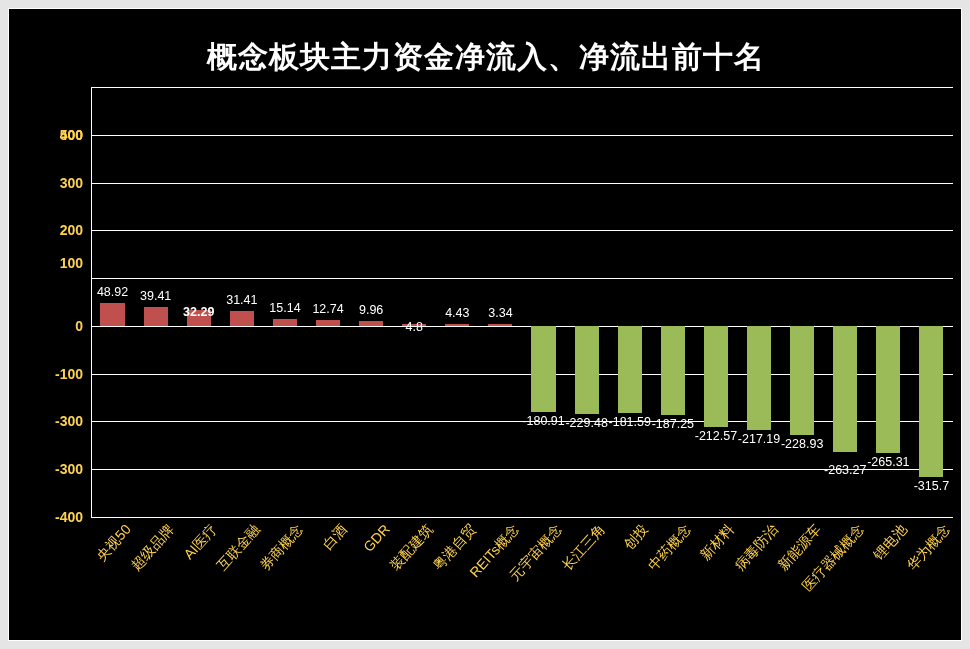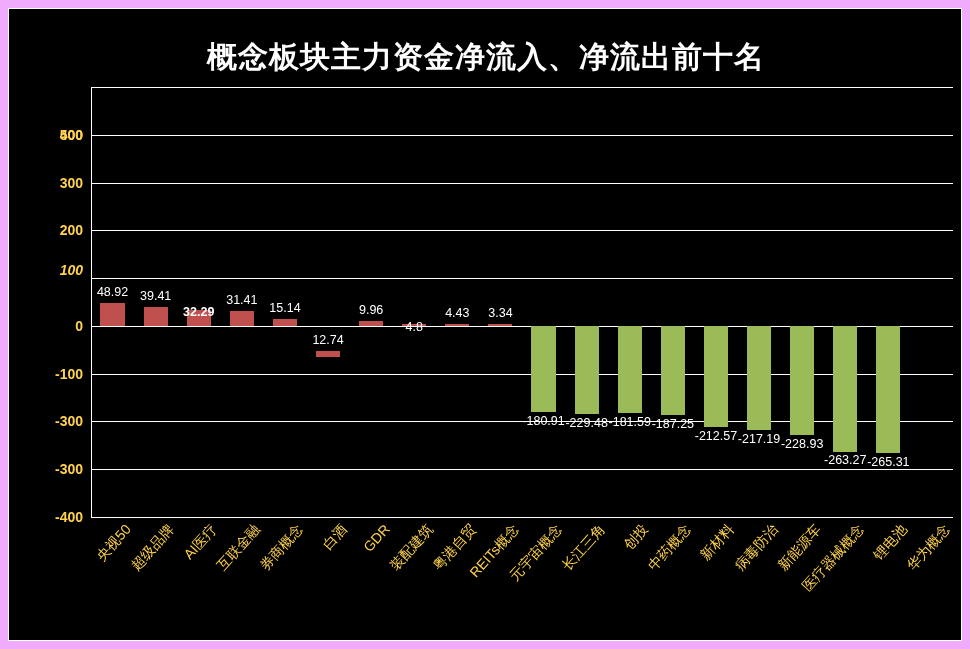--- a/index.html
+++ b/index.html
@@ -7,21 +7,21 @@
     padding: 0;
     background: #ffffff;
   }
   body {
     font-family: "Liberation Sans", sans-serif;
   }
   #page {
     position: relative;
     width: 970px;
     height: 649px;
-    background: #f0abfc;
+    background: #e5e5e5;
     overflow: hidden;
   }
   
   #frame {
     position: absolute;
     left: 8px;
     top: 8px;
     width: 954px;
     height: 633px;
     background: #000000;
@@ -137,21 +137,21 @@
       <div id="gridlines">
           <div class="gridline" style="top: 0px;"></div>
           <div class="axis-label" style="top: 0px; margin-top: 48px;">500</div>
           <div class="gridline" style="top: 47.7778px;"></div>
           <div class="axis-label" style="top: 47.7778px;">400</div>
           <div class="gridline" style="top: 95.5556px;"></div>
           <div class="axis-label" style="top: 95.5556px;">300</div>
           <div class="gridline" style="top: 143.333px;"></div>
           <div class="axis-label" style="top: 143.333px;">200</div>
           <div class="gridline" style="top: 191.111px;"></div>
-          <div class="axis-label" style="top: 183px; font-style: italic;">100</div>
+          <div class="axis-label" style="top: 176px;">100</div>
           <div class="gridline" style="top: 238.889px;"></div>
           <div class="axis-label" style="top: 238.889px;">0</div>
           <div class="gridline" style="top: 286.667px;"></div>
           <div class="axis-label" style="top: 286.667px;">-100</div>
           <div class="gridline" style="top: 334.444px;"></div>
           <div class="axis-label" style="top: 334.444px;">-300</div>
           <div class="gridline" style="top: 382.222px;"></div>
           <div class="axis-label" style="top: 382.222px;">-300</div>
           <div class="gridline" style="top: 430px;"></div>
           <div class="axis-label" style="top: 430px; margin-left: 20px;">-400</div>
@@ -170,21 +170,21 @@
             <div class="bar-value" style="top: 218px; font-weight: bold;">32.29</div>
           </div>
           <div class="bar-slot" style="left: 129.3px; width: 43.1px;">
             <div class="bar pos" title="互联金融 31.41" style="top: 223.882px; height: 15.007px;"></div>
             <div class="bar-value" style="top: 205.882px;">31.41</div>
           </div>
           <div class="bar-slot" style="left: 172.4px; width: 43.1px;">
             <div class="bar pos" title="券商概念 15.14" style="top: 231.655px; height: 7.23356px;"></div>
             <div class="bar-value" style="top: 213.655px;">15.14</div>
           </div>
-          <div class="bar-slot" style="left: 215.5px; width: 43.1px; margin-top: 31px;">
+          <div class="bar-slot" style="left: 215.5px; width: 43.1px;">
             <div class="bar pos" title="白酒 12.74" style="top: 232.802px; height: 6.08689px;"></div>
             <div class="bar-value" style="top: 214.802px;">12.74</div>
           </div>
           <div class="bar-slot" style="left: 258.6px; width: 43.1px;">
             <div class="bar pos" title="GDR 9.96" style="top: 234.13px; height: 4.75867px;"></div>
             <div class="bar-value" style="top: 216.13px;">9.96</div>
           </div>
           <div class="bar-slot" style="left: 301.7px; width: 43.1px;">
             <div class="bar pos" title="装配建筑 4.8" style="top: 236.596px; height: 2.29333px;"></div>
             <div class="bar-value" style="top: 218.596px; margin-top: 14px;">4.8</div>
@@ -220,25 +220,29 @@
           <div class="bar-slot" style="left: 646.5px; width: 43.1px;">
             <div class="bar neg" title="病毒防治 -217.19" style="top: 238.889px; height: 103.769px;"></div>
             <div class="bar-value" style="top: 344.657px;">-217.19</div>
           </div>
           <div class="bar-slot" style="left: 689.6px; width: 43.1px;">
             <div class="bar neg" title="新能源车 -228.93" style="top: 238.889px; height: 109.378px;"></div>
             <div class="bar-value" style="top: 350.267px;">-228.93</div>
           </div>
           <div class="bar-slot" style="left: 732.7px; width: 43.1px;">
             <div class="bar neg" title="医疗器械概念 -263.27" style="top: 238.889px; height: 125.785px;"></div>
-            <div class="bar-value" style="top: 366px;">-263.27</div>
+            <div class="bar-value" style="top: 376px;">-263.27</div>
           </div>
           <div class="bar-slot" style="left: 775.8px; width: 43.1px;">
             <div class="bar neg" title="锂电池 -265.31" style="top: 238.889px; height: 126.759px;"></div>
             <div class="bar-value" style="top: 367.648px;">-265.31</div>
+          </div>
+          <div class="bar-slot" style="left: 818.9px; width: 43.1px;">
+            <div class="bar neg" title="华为概念 -315.7" style="top: 238.889px; height: 150.834px;"></div>
+            <div class="bar-value" style="top: 391.723px;">-315.7</div>
           </div>
         </div>
     </div>
 
     <div id="cats">
         <div class="cat" style="left: 31.032px;">央视50</div>
         <div class="cat" style="left: 74.132px;">超级品牌</div>
         <div class="cat" style="left: 117.232px;">AI医疗</div>
         <div class="cat" style="left: 160.332px;">互联金融</div>
         <div class="cat" style="left: 203.432px;">券商概念</div>

